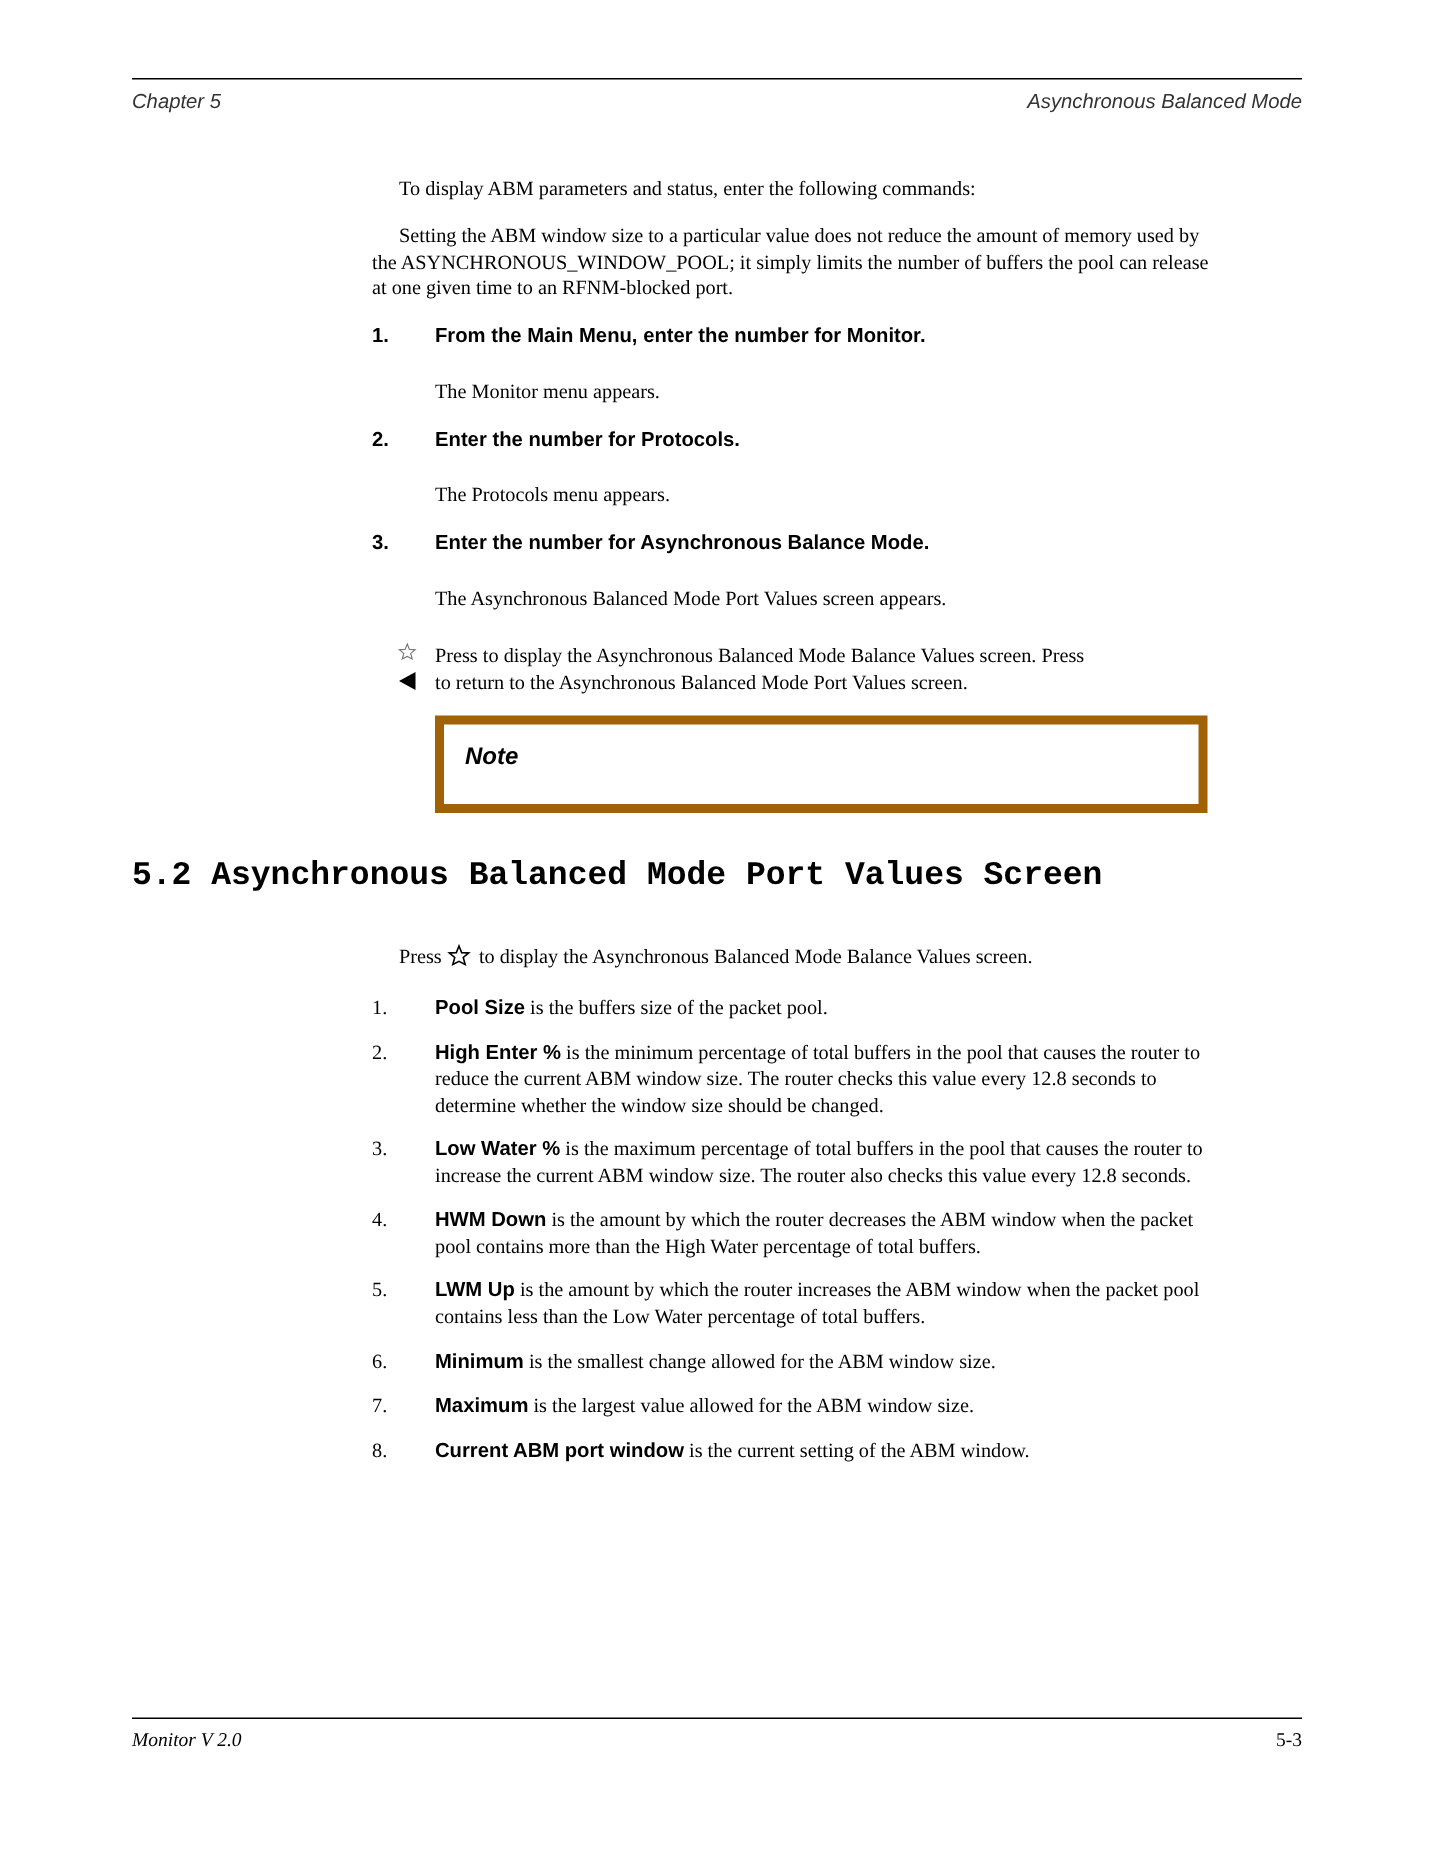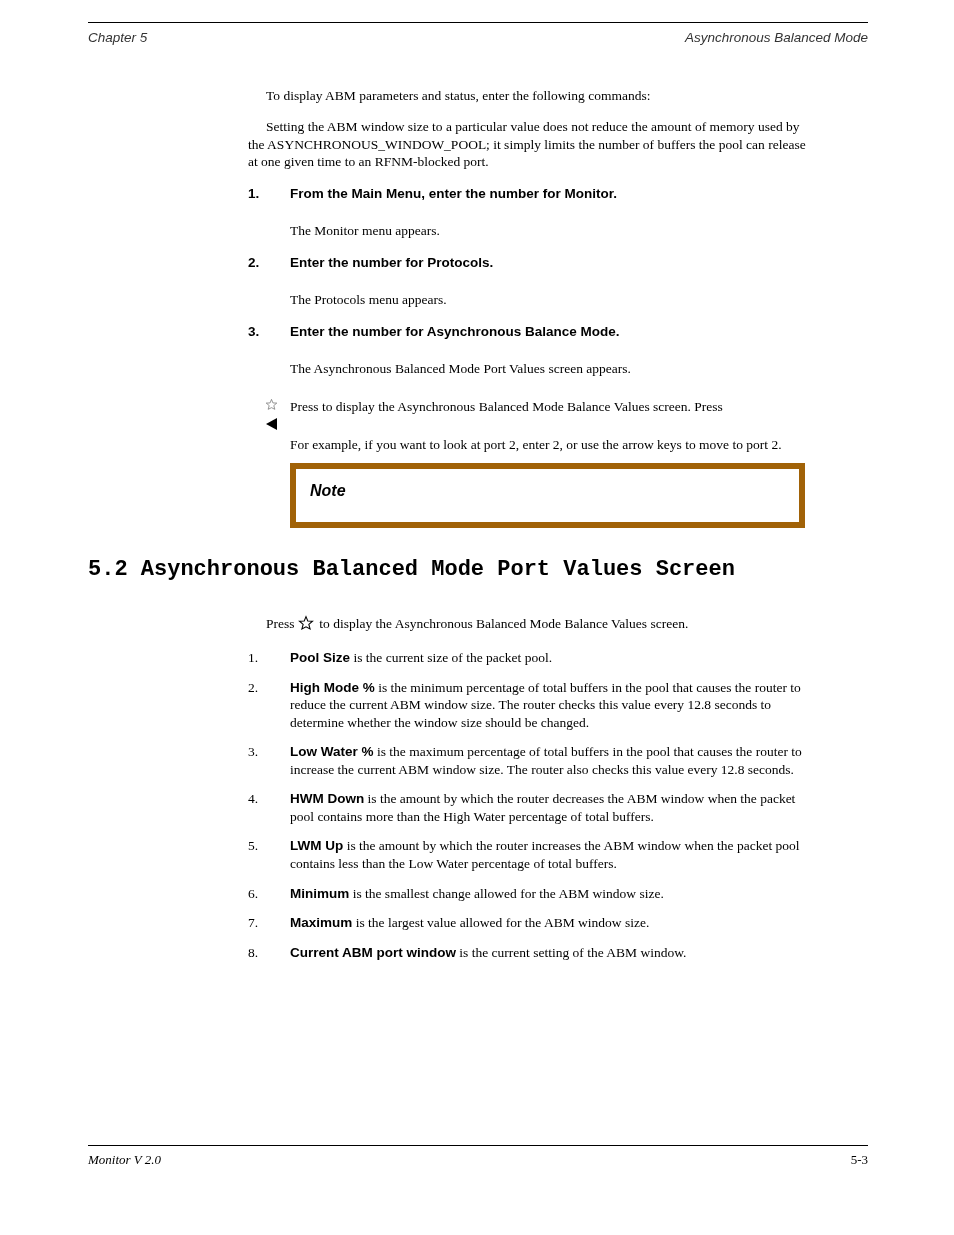--- a/index.html
+++ b/index.html
@@ -9,21 +9,21 @@
     background: #fff;
     font-family: "Times New Roman", Times, serif;
     color: #000;
     position: relative;
     font-size: 13.5px;
     line-height: 1.3;
   }
   .page {
     position: absolute;
     left: 88px;
-    top: 22px;
+    top: 52px;
     width: 780px;
   }
   .top-rule {
     border-top: 1.5px solid #000;
     margin-bottom: 6px;
   }
   .header-row {
     display: flex;
     justify-content: space-between;
     font-family: Arial, Helvetica, sans-serif;
@@ -172,46 +172,46 @@
           <span class="small-star">
             <svg viewBox="0 0 24 24">
                 <path d="M12 2.5l2.65 6.6 7.1.3-5.5 4.6 1.9 6.9L12 17.8l-6.15 3.1 1.9-6.9-5.5-4.6 7.1-.3z" fill="none" stroke="#777" stroke-width="1.4"></path>
               </svg>
           </span>
         </span>
         <span>Press </span><span> to display the Asynchronous Balanced Mode Balance Values screen. Press</span>
       </div>
       <div class="step-sub row-with-icon" style="margin-top:0;">
         <span class="icon-slot" style="top:1px;"><span class="triangle-left"></span></span>
-      </div>
-
-      <div class="step-sub" style="margin-bottom:10px;"><span>For example, if you want to look at port 2, enter 2, or use the arrow keys to move to port 2.</span></div>
+        <span> to return to the Asynchronous Balanced Mode Port Values screen.</span>
+      </div>
+
 
       <div class="note-box">
         <div class="note-title">Note</div>
       </div>
     </div>
 
     <div class="h2">5.2  Asynchronous Balanced Mode Port Values Screen</div>
 
     <p class="para" style="position:relative;">
       <span class="first-indent"></span><span>Press </span><span style="display:inline-block;vertical-align:-3px;margin-right:2px;"><svg width="16" height="16" viewBox="0 0 24 24">
             <path d="M12 2.5l2.65 6.6 7.1.3-5.5 4.6 1.9 6.9L12 17.8l-6.15 3.1 1.9-6.9-5.5-4.6 7.1-.3z" fill="none" stroke="#000" stroke-width="1.6"></path>
           </svg></span><span> to display the Asynchronous Balanced Mode Balance Values screen.</span>
     </p>
 
 
     <div>
       <div class="step-row" style="margin-bottom:12px;">
         <span class="step-num" style="font-family:'Times New Roman';font-weight:normal;">1.</span>
-        <span><span class="sans bold">Pool Size</span><span> is the current size of the packet pool.</span></span>
+        <span><span class="sans bold">Pool Size</span><span> is the buffers size of the packet pool.</span></span>
       </div>
       <div class="step-row" style="margin-bottom:12px;">
         <span class="step-num" style="font-family:'Times New Roman';font-weight:normal;">2.</span>
-        <span><span class="sans bold">High Mode %</span><span> is the minimum percentage of total buffers in the pool that causes the router to reduce the current ABM window size. The router checks this value every 12.8 seconds to determine whether the window size should be changed.</span></span>
+        <span><span class="sans bold">High Enter %</span><span> is the minimum percentage of total buffers in the pool that causes the router to reduce the current ABM window size. The router checks this value every 12.8 seconds to determine whether the window size should be changed.</span></span>
       </div>
       <div class="step-row" style="margin-bottom:12px;">
         <span class="step-num" style="font-family:'Times New Roman';font-weight:normal;">3.</span>
         <span><span class="sans bold">Low Water %</span><span> is the maximum percentage of total buffers in the pool that causes the router to increase the current ABM window size. The router also checks this value every 12.8 seconds.</span></span>
       </div>
       <div class="step-row" style="margin-bottom:12px;">
         <span class="step-num" style="font-family:'Times New Roman';font-weight:normal;">4.</span>
         <span><span class="sans bold">HWM Down</span><span> is the amount by which the router decreases the ABM window when the packet pool contains more than the High Water percentage of total buffers.</span></span>
       </div>
       <div class="step-row" style="margin-bottom:12px;">

